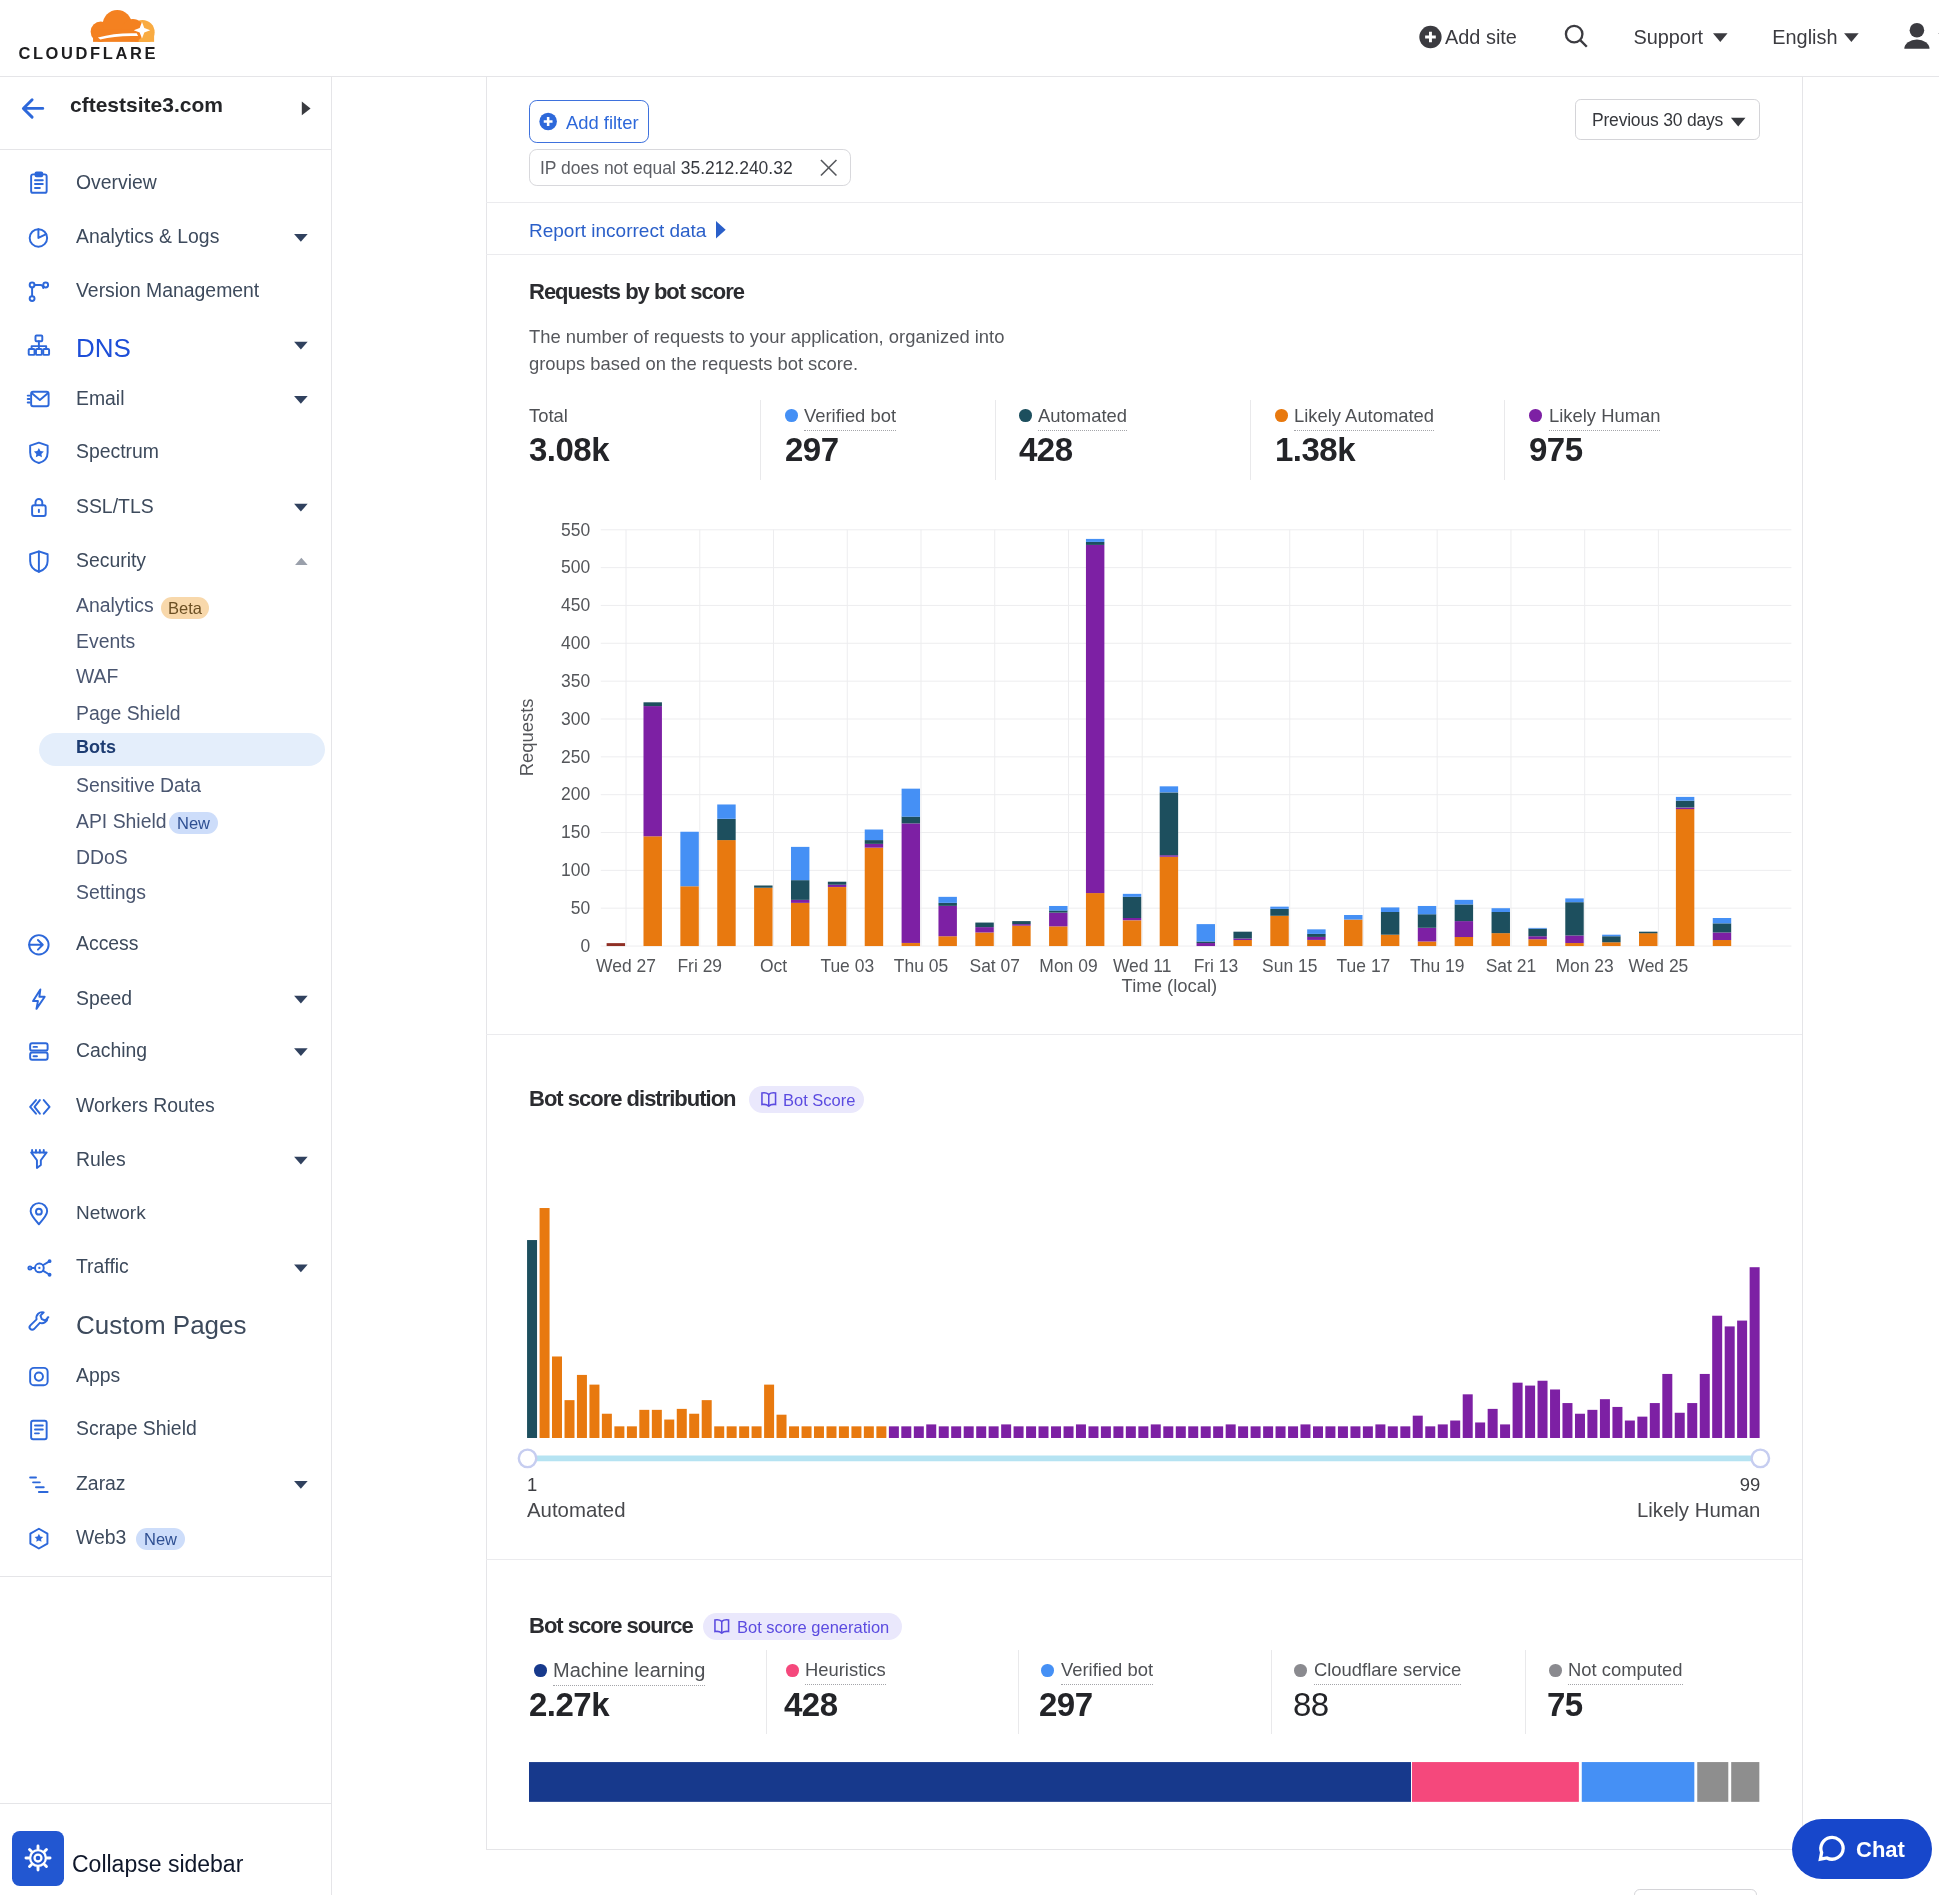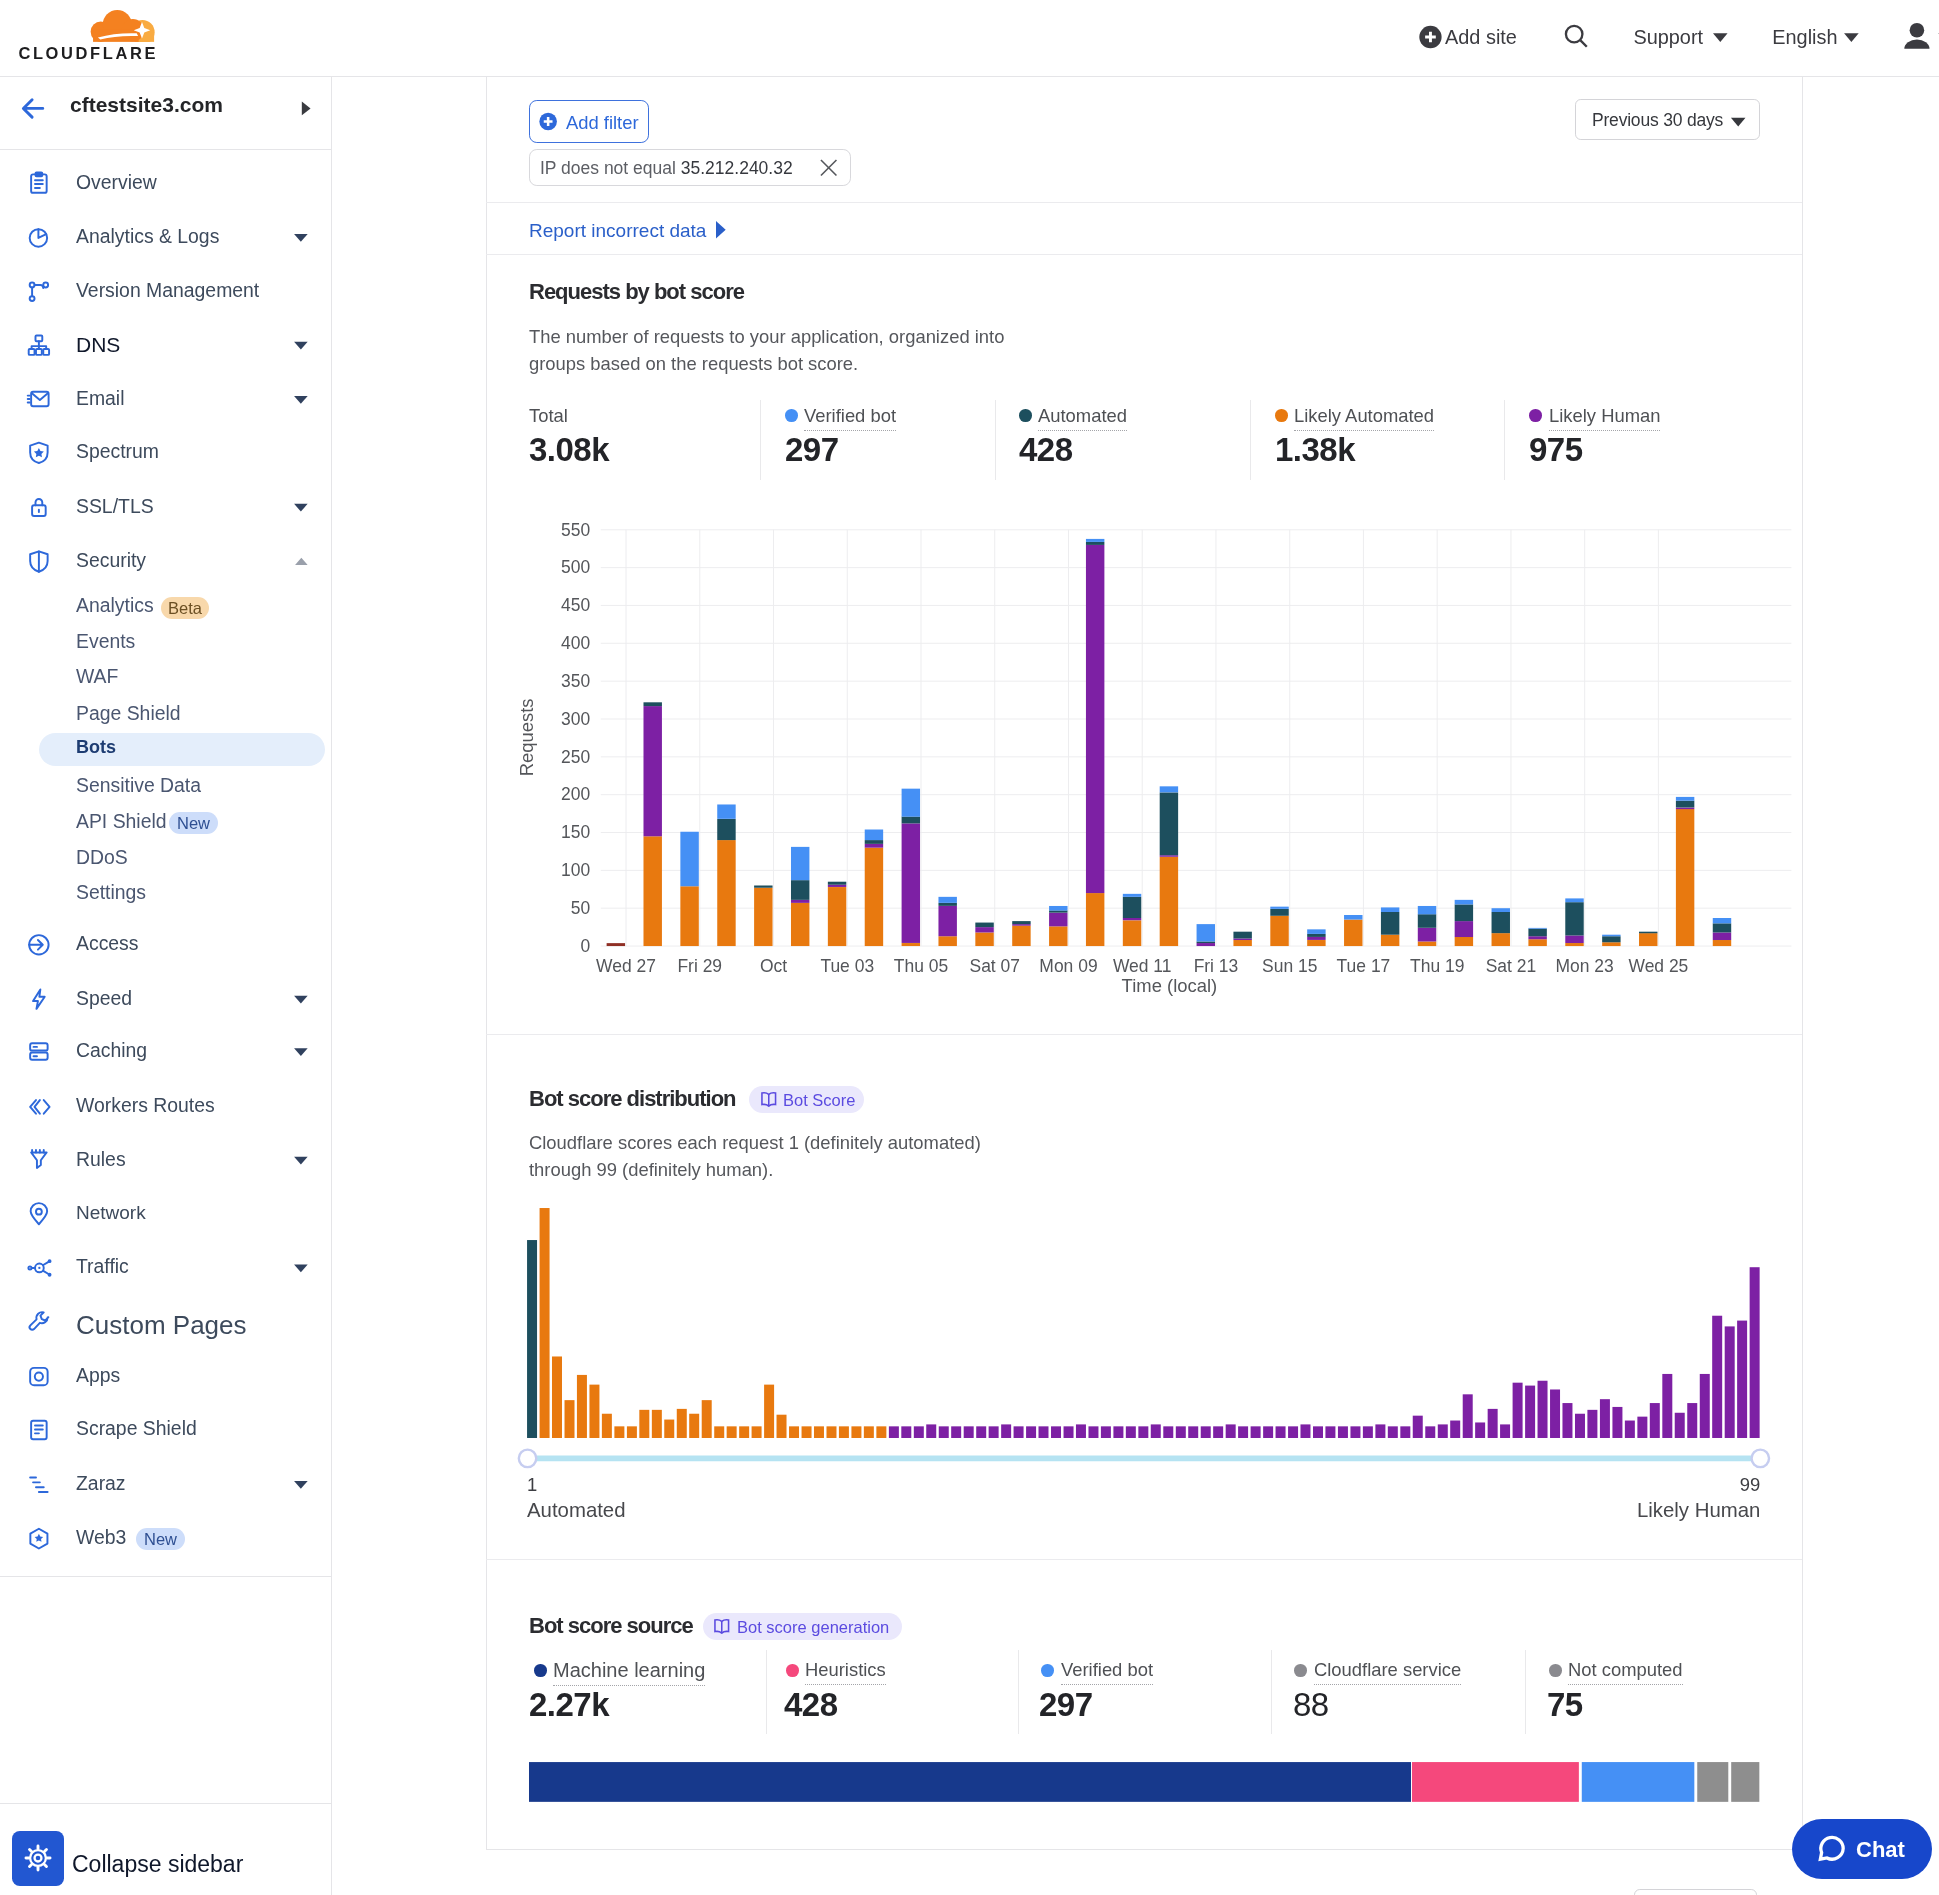--- a/index.html
+++ b/index.html
@@ -166,21 +166,21 @@
 <g transform="translate(28,576)" fill="none" stroke="#2d68da" stroke-width="2" stroke-linecap="round" stroke-linejoin="round">
               <path d="M12 1.5 l9 3 v7 c0 6-4 9.5-9 11 c-5-1.5-9-5-9-11 v-7 z"></path>
               <line x1="12" y1="1.5" x2="12" y2="22.5"></line>
             </g>
 <path d="M304 591.5 h13 l-6.5 -7.5 z" fill="#9aa0ab"></path>
 </svg>
       <div style="position:absolute;left:70px;top:102px;font-size:21px;font-weight:bold;color:#242528">cftestsite3.com</div>
 <div style="position:absolute;left:76px;top:180px;font-size:19.4px;color:#3d4a5c">Overview</div>
 <div style="position:absolute;left:76px;top:234px;font-size:19.4px;color:#3d4a5c">Analytics &amp; Logs</div>
 <div style="position:absolute;left:76px;top:288px;font-size:19.4px;color:#3d4a5c">Version Management</div>
-<div style="position:absolute;left:76px;top:342px;font-size:21px;color:#0f172a">DNS</div>
+<div style="position:absolute;left:76px;top:342px;font-size:26px;color:#1d4ed8">DNS</div>
 <div style="position:absolute;left:76px;top:396px;font-size:19.4px;color:#3d4a5c">Email</div>
 <div style="position:absolute;left:76px;top:449px;font-size:19.4px;color:#3d4a5c">Spectrum</div>
 <div style="position:absolute;left:76px;top:504px;font-size:19.4px;color:#3d4a5c">SSL/TLS</div>
 <div style="position:absolute;left:76px;top:941px;font-size:19.4px;color:#3d4a5c">Access</div>
 <div style="position:absolute;left:76px;top:996px;font-size:19.4px;color:#3d4a5c">Speed</div>
 <div style="position:absolute;left:76px;top:1048px;font-size:19.4px;color:#3d4a5c">Caching</div>
 <div style="position:absolute;left:76px;top:1103px;font-size:19.4px;color:#3d4a5c">Workers Routes</div>
 <div style="position:absolute;left:76px;top:1157px;font-size:19.4px;color:#3d4a5c">Rules</div>
 <div style="position:absolute;left:76px;top:1211px;font-size:19px;color:#3d4a5c">Network</div>
 <div style="position:absolute;left:76px;top:1264px;font-size:19.4px;color:#3d4a5c">Traffic</div>
@@ -284,21 +284,20 @@
 
 <div class="abs" style="left:529px;top:1086px;font-size:22px;font-weight:bold;letter-spacing:-1px;color:#2b2c30">Bot score distribution</div>
 <div class="abs" style="left:749px;top:1086px;width:115px;height:27px;border-radius:13.6px;background:#eae8fc"></div>
 <svg class="abs" width="17.5" height="17.5" style="left:760px;top:1091px" viewBox="0 0 18 18">
       <g fill="none" stroke="#5b4be0" stroke-width="1.6">
         <path d="M9 3.5 C7 1.8 4.5 1.5 2 2 v12 c2.5 -.5 5 -.2 7 1.5 c2 -1.7 4.5 -2 7 -1.5 V2 c-2.5 -.5 -5 -.2 -7 1.5 z"></path>
         <line x1="9" y1="3.5" x2="9" y2="15.5"></line>
       </g>
     </svg>
 <div class="abs" style="left:783px;top:1091px;font-size:16.5px;color:#5b4be0">Bot Score</div>
-<div class="abs" style="left:529px;top:1129px;font-size:18.4px;color:#55575c;line-height:27px">Cloudflare scores each request 1 (definitely automated)<br>through 99 (definitely human).</div>
 
 <div class="abs" style="left:529px;top:1613px;font-size:22px;font-weight:bold;letter-spacing:-1px;color:#2b2c30">Bot score source</div>
 <div class="abs" style="left:703px;top:1613px;width:199px;height:27px;border-radius:13.6px;background:#eae8fc"></div>
 <svg class="abs" width="17.5" height="17.5" style="left:713px;top:1618px" viewBox="0 0 18 18">
       <g fill="none" stroke="#5b4be0" stroke-width="1.6">
         <path d="M9 3.5 C7 1.8 4.5 1.5 2 2 v12 c2.5 -.5 5 -.2 7 1.5 c2 -1.7 4.5 -2 7 -1.5 V2 c-2.5 -.5 -5 -.2 -7 1.5 z"></path>
         <line x1="9" y1="3.5" x2="9" y2="15.5"></line>
       </g>
     </svg>
 <div class="abs" style="left:737px;top:1618px;font-size:16.5px;color:#5b4be0">Bot score generation</div>

